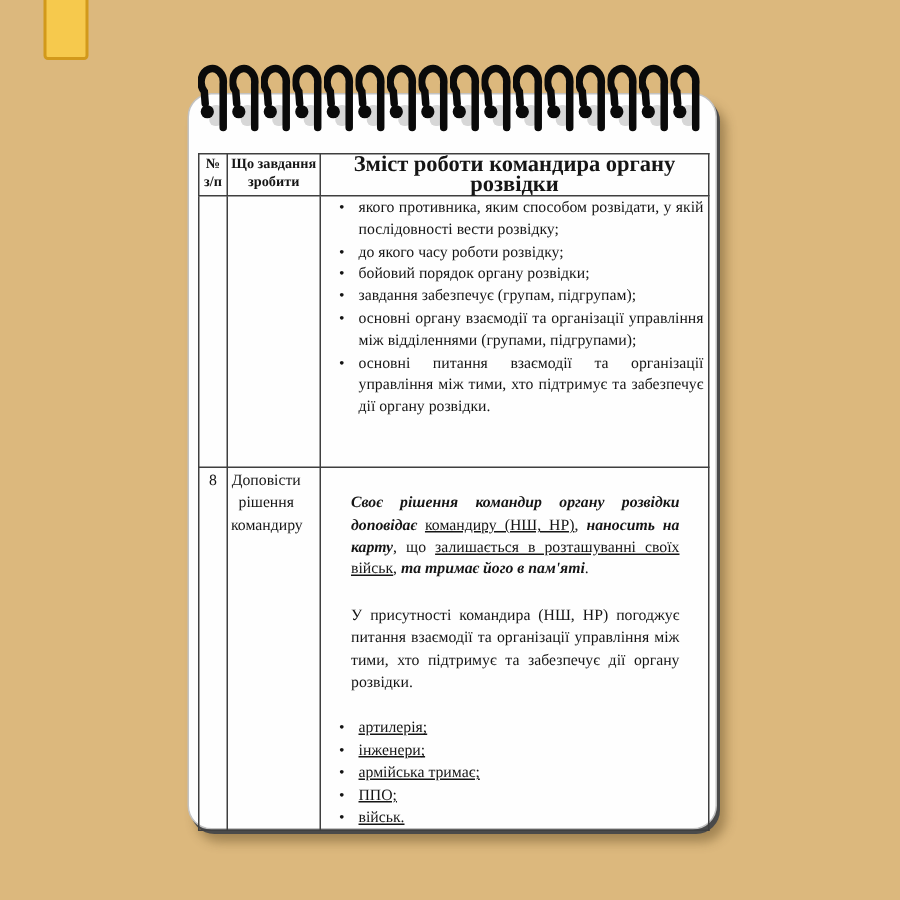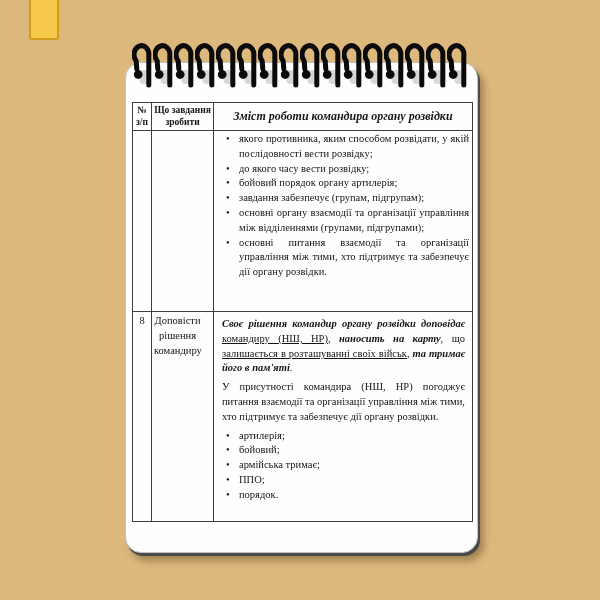--- a/index.html
+++ b/index.html
@@ -29,31 +29,31 @@
   #tblwrap{position:absolute; left:6px; top:39px; width:340px; height:419px;}
   table{
     border-collapse:collapse; width:340px; height:419px;
     table-layout:fixed; font-size:10.5px; line-height:14.8px;
   }
   table, td, th{border:1px solid #3f3f3f;}
   table{border-width:1.6px;}
   col.c1{width:19px;} col.c2{width:62px;} col.c3{width:259px;}
   th{font-weight:bold; text-align:center; vertical-align:middle; padding:1px; white-space:pre-line;}
   th.small{font-size:9.5px; line-height:11.5px;}
-  th.big{font-size:12px; line-height:12.5px;font-style:italic;}
+  th.big{font-size:15px; line-height:12.5px;}
   td{vertical-align:top; padding:0;}
   tr.hdr{height:28px;} tr.r1{height:181px;} tr.r2{height:210px;}
   .numcell{ text-align:center; padding-top:2px; }
   .taskcell{ text-align:center; padding:2px 12px 0 2px; }
   .content{ padding:1px 3px 0 4px; }
   .blist{margin:0; padding:0 0 0 8px; list-style:none;}
   .blist li{position:relative; padding-left:13px; text-align:justify;}
   .blist li::before{content:"\2022"; position:absolute; left:0; top:0;}
-  .blist.short li{text-align:left;}
-  .para{margin:4px; text-align:justify;}
+  .blist.short li{text-align:left;text-decoration:underline;}
+  .para{margin:16px; text-align:justify;}
   .seg-bi{font-weight:bold; font-style:italic;}
   .seg-u{text-decoration:underline;}
 </style>
 </head>
 <body>
 
 <div id="stage">
 
   <div id="marker"></div>
 
@@ -74,43 +74,43 @@
           <th class="big">Зміст роботи командира органу розвідки</th>
         </tr>
         <tr class="r1">
           <td class="numcell"></td>
           <td class="taskcell"></td>
           <td>
             <div class="content">
               <ul class="blist">
 
               <li>якого противника, яким способом розвідати, у якій послідовності вести розвідку;</li>
-                    <li>до якого часу вести розвідку;</li>
-                    <li>бойовий порядок органу артилерія;</li>
+                    <li>до якого часу роботи розвідку;</li>
+                    <li>бойовий порядок органу розвідки;</li>
                     <li>завдання забезпечує (групам, підгрупам);</li>
                     <li>основні органу взаємодії та організації управління між відділеннями (групами, підгрупами);</li>
                     <li>основні питання взаємодії та організації управління між тими, хто підтримує та забезпечує дії органу розвідки.</li>
                   </ul>
             </div>
           </td>
         </tr>
         <tr class="r2">
           <td class="numcell">8</td>
           <td class="taskcell">Доповісти рішення командиру</td>
           <td>
             <div class="content">
               <p class="para"><span class="seg-bi">Своє рішення командир органу розвідки доповідає </span><span class="seg-u">командиру (НШ, НР)</span><span class="seg-n">, </span><span class="seg-bi">наносить на карту</span><span class="seg-n">, що </span><span class="seg-u">залишається в розташуванні своїх військ</span><span class="seg-n">, </span><span class="seg-bi">та тримає його в пам'яті</span><span class="seg-n">.</span></p>
               <p class="para">У присутності командира (НШ, НР) погоджує питання взаємодії та організації управління між тими, хто підтримує та забезпечує дії органу розвідки.</p>
               <ul class="blist short">
 
               <li>артилерія;</li>
-                    <li>бойовий;</li>
+                    <li>інженери;</li>
                     <li>армійська тримає;</li>
                     <li>ППО;</li>
-                    <li>порядок.</li>
+                    <li>військ.</li>
                   </ul>
             </div>
           </td>
         </tr>
       </tbody>
         </table>
     </div>
   </div>
 
   <div id="spiral">

